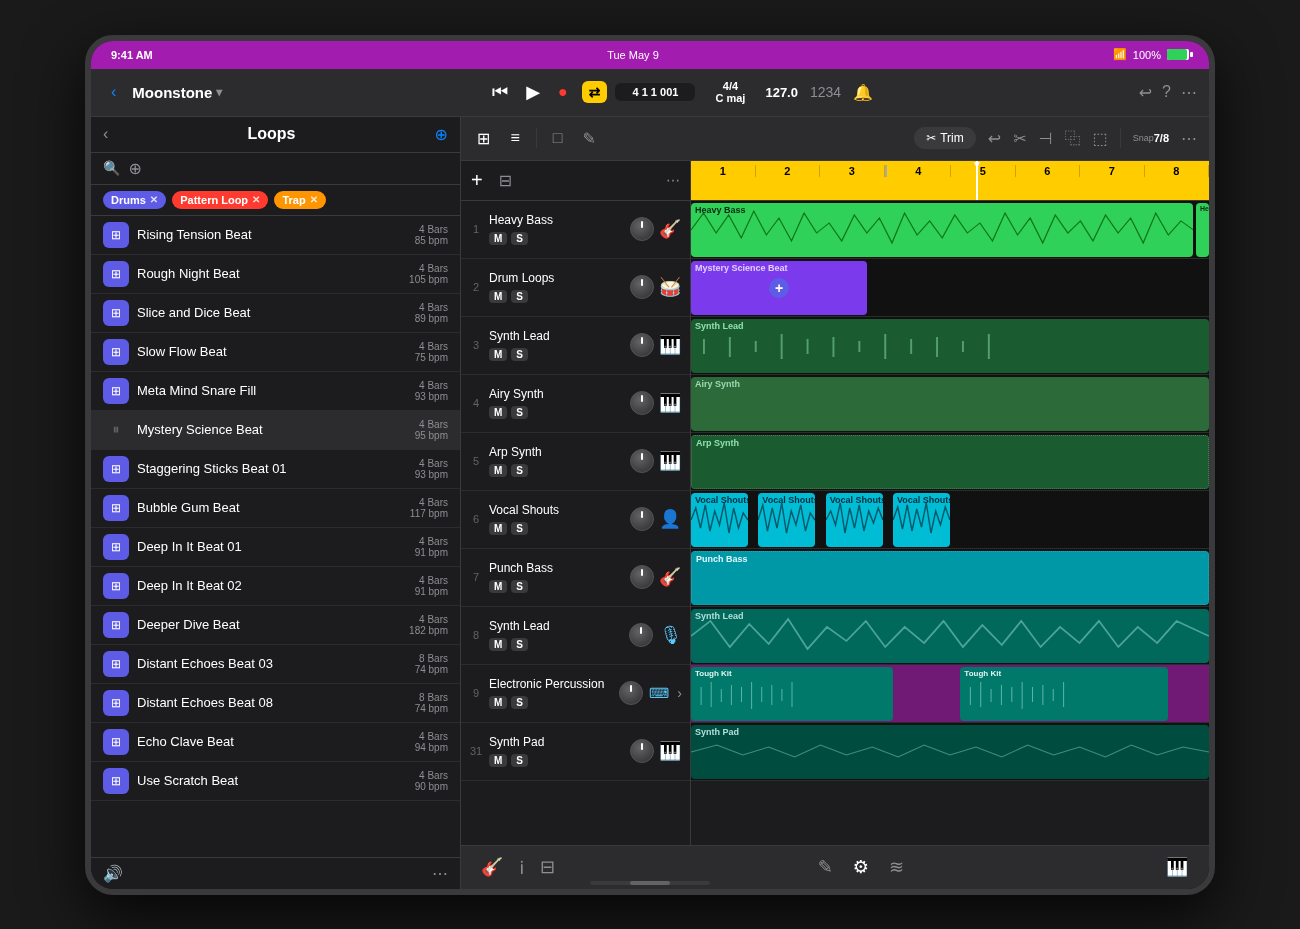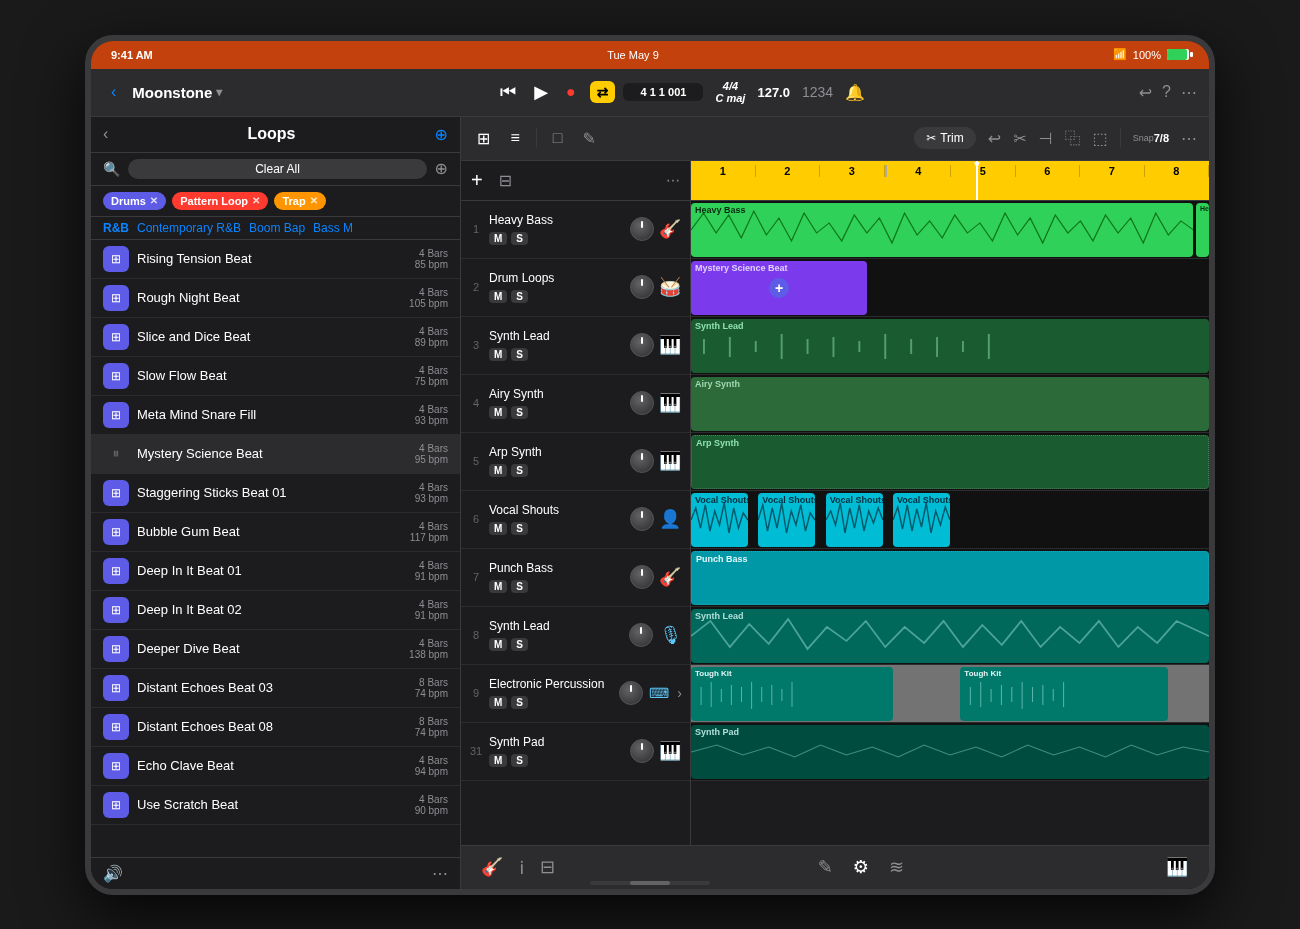--- a/index.html
+++ b/index.html
@@ -17,21 +17,21 @@
       width: 1130px;
       height: 860px;
       background: #2a2a2c;
       border-radius: 28px;
       border: 6px solid #3a3a3c;
       position: relative;
       overflow: hidden;
       box-shadow: 0 20px 60px rgba(0,0,0,0.8);
     }
     .status-bar {
-      background: #c2410c;
+      background: #a21caf;
       height: 28px;
       display: flex;
       align-items: center;
       justify-content: space-between;
       padding: 0 20px;
       font-size: 11px;
       color: #fff;
     }
     .status-left { font-weight: 600; }
     .status-right { display: flex; gap: 6px; align-items: center; font-size: 11px; }
@@ -466,21 +466,21 @@
         <span class="toolbar-title-arrow">▾</span>
       </div>
       <div class="toolbar-spacer"></div>
       <div class="transport-controls">
         <span class="transport-btn">⏮</span>
         <span class="transport-btn">▶</span>
         <span class="transport-btn record-btn">●</span>
         <span class="loop-btn">⇄</span>
       </div>
       <div class="position-display">4  1  1 001</div>
-      <div style="display:flex;flex-direction:column;align-items:center;margin:0 4px;font-style:italic;">
+      <div style="display:flex;flex-direction:column;align-items:center;margin:0 12px;">
         <span class="time-sig">4/4</span>
         <span class="time-sig">C maj</span>
       </div>
       <span class="tempo">127.0</span>
       <span style="color:#8e8e93;font-size:14px;margin:0 4px">1234</span>
       <span style="color:#8e8e93;font-size:16px">🔔</span>
       <div class="toolbar-spacer"></div>
       <div class="toolbar-icons">
         <span class="toolbar-icon-btn">↩</span>
         <span class="toolbar-icon-btn">?</span>
@@ -492,45 +492,38 @@
 
       <div class="loops-panel">
         <div class="loops-header">
           <span class="loops-back-btn">‹</span>
           <span class="loops-title">Loops</span>
           <span class="add-loop-icon">⊕</span>
         </div>
 
         <div class="loops-search-row">
           <span class="search-icon-btn">🔍</span>
-          <button class="clear-all-btn">Clear All</button>
           <span style="color:#8e8e93;font-size:16px;cursor:pointer">⊕</span>
         </div>
 
         <div class="filter-tags-row">
           <div class="filter-tag tag-drums">
             <span>Drums</span>
             <span class="tag-close">✕</span>
           </div>
           <div class="filter-tag tag-pattern">
             <span>Pattern Loop</span>
             <span class="tag-close">✕</span>
           </div>
           <div class="filter-tag tag-trap">
             <span>Trap</span>
             <span class="tag-close">✕</span>
           </div>
         </div>
 
-        <div class="genre-tags-row">
-          <span class="genre-tag active">R&amp;B</span>
-          <span class="genre-tag">Contemporary R&amp;B</span>
-          <span class="genre-tag">Boom Bap</span>
-          <span class="genre-tag">Bass M</span>
-        </div>
 
         <div class="loops-list">
           <div class="loop-item">
             <div class="loop-icon">⊞</div>
             <span class="loop-name">Rising Tension Beat</span>
             <div class="loop-meta">
               <div class="loop-meta-bars">4 Bars</div>
               <div class="loop-meta-bpm">85 bpm</div>
             </div>
           </div>
@@ -604,21 +597,21 @@
             <div class="loop-meta">
               <div class="loop-meta-bars">4 Bars</div>
               <div class="loop-meta-bpm">91 bpm</div>
             </div>
           </div>
           <div class="loop-item">
             <div class="loop-icon">⊞</div>
             <span class="loop-name">Deeper Dive Beat</span>
             <div class="loop-meta">
               <div class="loop-meta-bars">4 Bars</div>
-              <div class="loop-meta-bpm">138 bpm</div>
+              <div class="loop-meta-bpm">182 bpm</div>
             </div>
           </div>
           <div class="loop-item">
             <div class="loop-icon">⊞</div>
             <span class="loop-name">Distant Echoes Beat 03</span>
             <div class="loop-meta">
               <div class="loop-meta-bars">8 Bars</div>
               <div class="loop-meta-bpm">74 bpm</div>
             </div>
           </div>
@@ -932,21 +925,21 @@
 
               <div class="track-lane" style="background:#111;">
                 <div class="clip" style="left:0;width:100%;background:#00695c;border-radius:4px;position:absolute;top:2px;height:54px;">
                   <span class="clip-label" style="color:#b2dfdb;">Synth Lead</span>
                   <svg style="width:100%;height:100%;opacity:0.6" viewBox="0 0 400 54" preserveAspectRatio="none">
                     <polyline points="0,27 15,12 30,38 45,15 60,35 75,10 90,40 105,18 120,32 135,12 150,38 165,18 180,34 195,12 210,38 225,16 240,36 255,12 270,38 285,18 300,34 315,12 330,38 345,18 360,34 375,12 400,27" stroke="#80cbc4" stroke-width="1.5" fill="none"></polyline>
                   </svg>
                 </div>
               </div>
 
-              <div class="track-lane" style="background:#737373;">
+              <div class="track-lane" style="background:#701a75;">
                 <div class="clip" style="left:0%;width:39%;background:#00796b;border-radius:4px;position:absolute;top:2px;height:54px;">
                   <span class="clip-label" style="color:#e0f2f1;font-size:8px;">Tough Kit</span>
                   <svg style="width:100%;height:100%;opacity:0.7" viewBox="0 0 200 54" preserveAspectRatio="none">
                     <g stroke="#80cbc4" stroke-width="1" fill="none">
                       <line x1="10" y1="20" x2="10" y2="38"></line>
                         <line x1="20" y1="15" x2="20" y2="40"></line>
                       <line x1="30" y1="22" x2="30" y2="35"></line>
                         <line x1="40" y1="18" x2="40" y2="38"></line>
                       <line x1="50" y1="20" x2="50" y2="35"></line>
                         <line x1="60" y1="15" x2="60" y2="42"></line>

